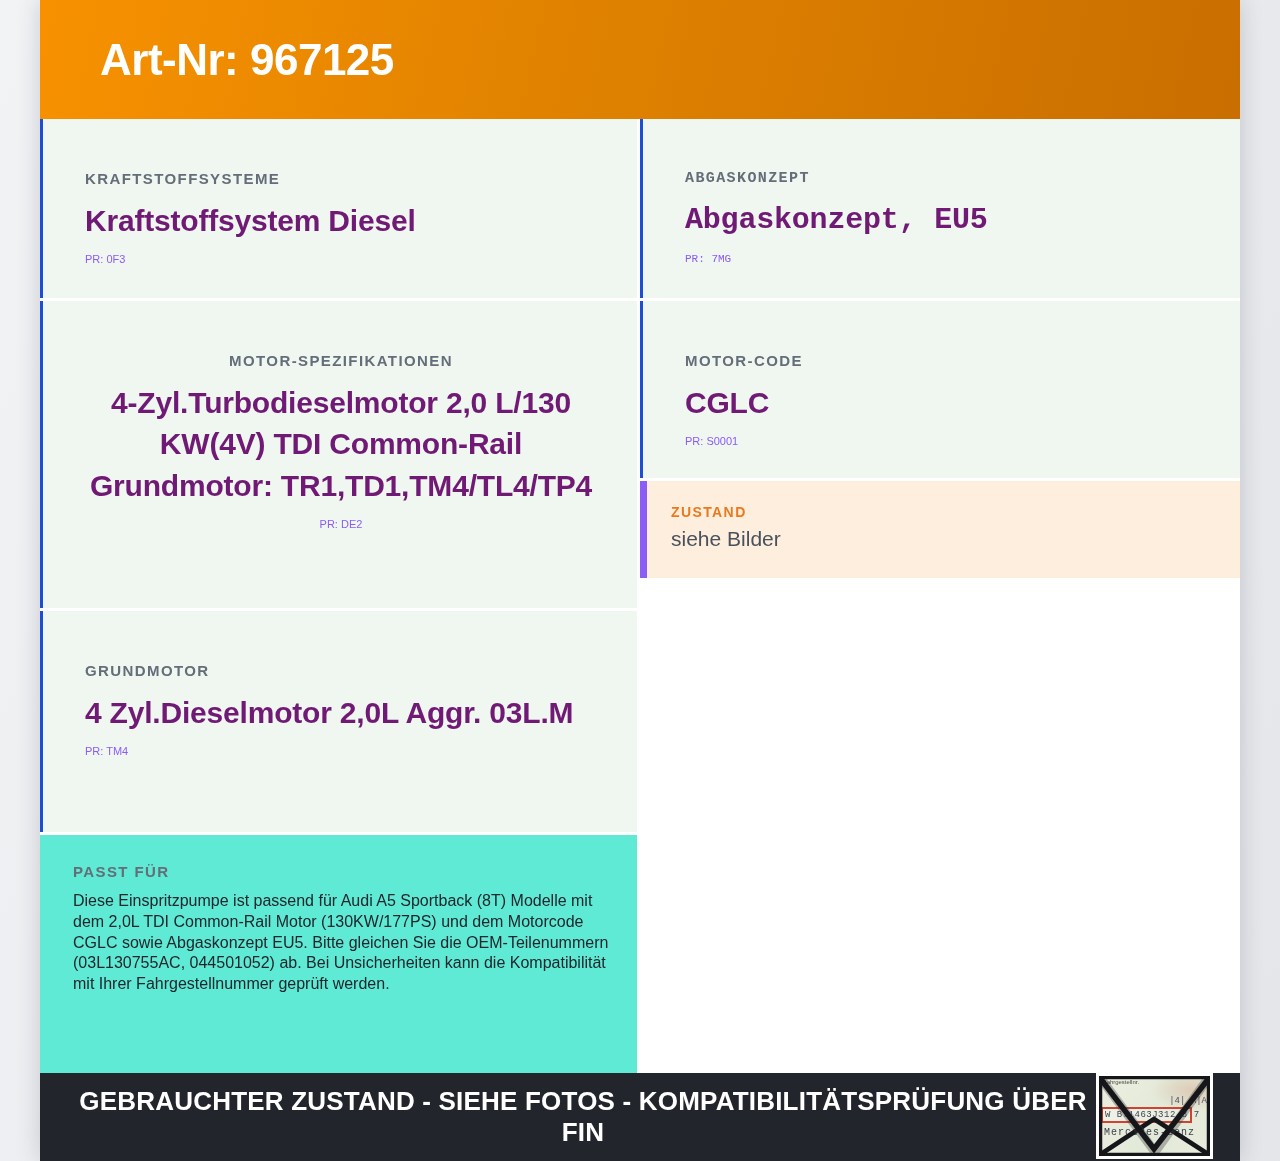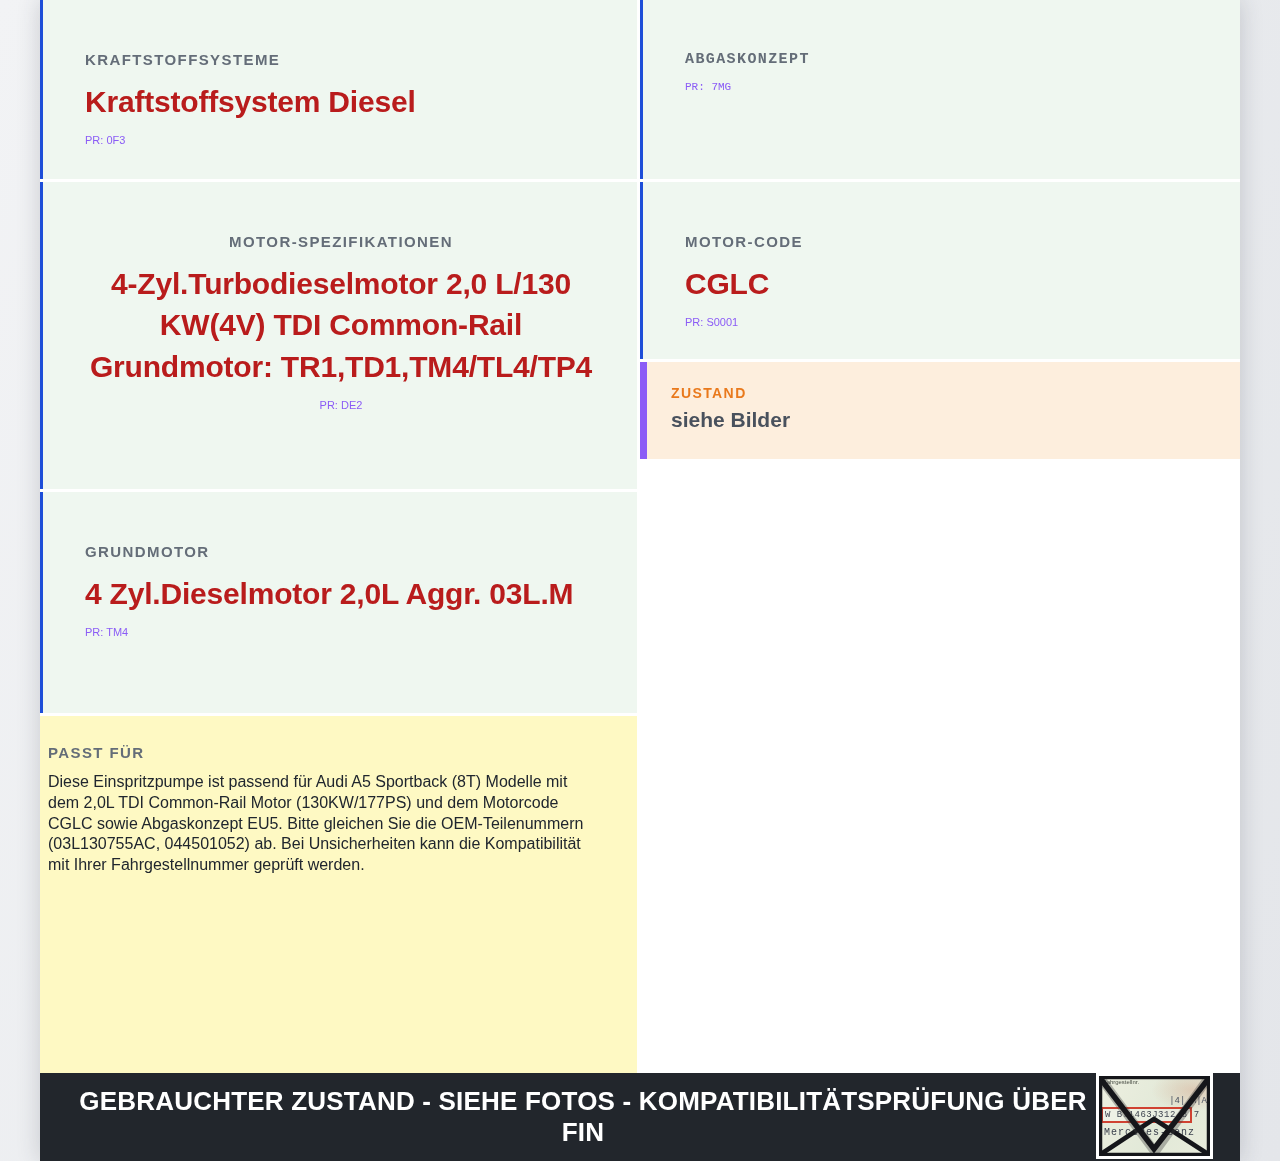--- a/index.html
+++ b/index.html
@@ -38,42 +38,42 @@
     border-left:3px solid #1d4ed8;
     padding:51px 40px 28px 42px;
   }
   .label {
     font-size:15px; font-weight:700; letter-spacing:1.4px;
     color:#646d78; text-transform:uppercase;
     margin-bottom:13px;
   }
   .card h2 {
     font-size:30px; line-height:1.38; font-weight:700;
-    color:#b91c1c; letter-spacing:-0.2px;
+    color:#701a75; letter-spacing:-0.2px;
     margin-bottom:12px;
   }
   .pr { font-size:11px; font-weight:500; color:#8b5cf6; }
   .h-l1 { min-height:179px; }
   .h-l2 { min-height:307px;text-align:center; }
   .h-l3 { min-height:221px; }
   .h-r1 { min-height:179px;font-family:Liberation Mono, monospace; }
   .h-r2 { min-height:177px; }
   
   .zustand {
     background:#fdeedd;
     border-left:7px solid #8b5cf6;
     padding:23px 24px;
     min-height:97px;
   }
   .zustand .label { color:#e9791c; font-size:14px; margin-bottom:7px; }
-  .zustand .val { font-size:21px; font-weight:700; color:#49515d; }
+  .zustand .val { font-size:21px; font-weight:400; color:#49515d; }
   
   .passt {
-    background:#fef9c3;
-    padding:28px 24px 24px 8px;
+    background:#5eead4;
+    padding:28px 24px 24px 33px;
     flex:1 1 auto;
   }
   .passt .label { margin-bottom:11px; }
   .passt p {
     font-size:16px; line-height:1.3; font-weight:400;
     color:#20262e; max-width:552px;
   }
   
   .ftr {
     flex:0 0 88px;
@@ -130,20 +130,23 @@
     font-family:"Liberation Mono", monospace;
     font-size:10px; letter-spacing:1px; color:#3c424e;
   }
   .st-x { position:absolute; inset:0; width:100%; height:100%; }
 </style>
 </head>
 <body>
 
 <div class="page">
 
+  <div class="hdr">
+    <h1>Art-Nr: 967125</h1>
+  </div>
 
   <div class="cols">
 
     <div class="col">
       <div class="card h-l1">
         <div class="label">KRAFTSTOFFSYSTEME</div>
         <h2>Kraftstoffsystem Diesel</h2>
         <div class="pr">PR: 0F3</div>
       </div>
       <div class="card h-l2">
@@ -158,20 +161,21 @@
       </div>
       <div class="passt">
         <div class="label">PASST FÜR</div>
         <p>Diese Einspritzpumpe ist passend für Audi A5 Sportback (8T) Modelle mit dem 2,0L TDI Common-Rail Motor (130KW/177PS) und dem Motorcode CGLC sowie Abgaskonzept EU5. Bitte gleichen Sie die OEM-Teilenummern (03L130755AC, 044501052) ab. Bei Unsicherheiten kann die Kompatibilität mit Ihrer Fahrgestellnummer geprüft werden.</p>
       </div>
     </div>
 
     <div class="col">
       <div class="card h-r1">
         <div class="label">ABGASKONZEPT</div>
+        <h2>Abgaskonzept, EU5</h2>
         <div class="pr">PR: 7MG</div>
       </div>
       <div class="card h-r2">
         <div class="label">MOTOR-CODE</div>
         <h2>CGLC</h2>
         <div class="pr">PR: S0001</div>
       </div>
       <div class="zustand">
         <div class="label">ZUSTAND</div>
         <div class="val">siehe Bilder</div>

